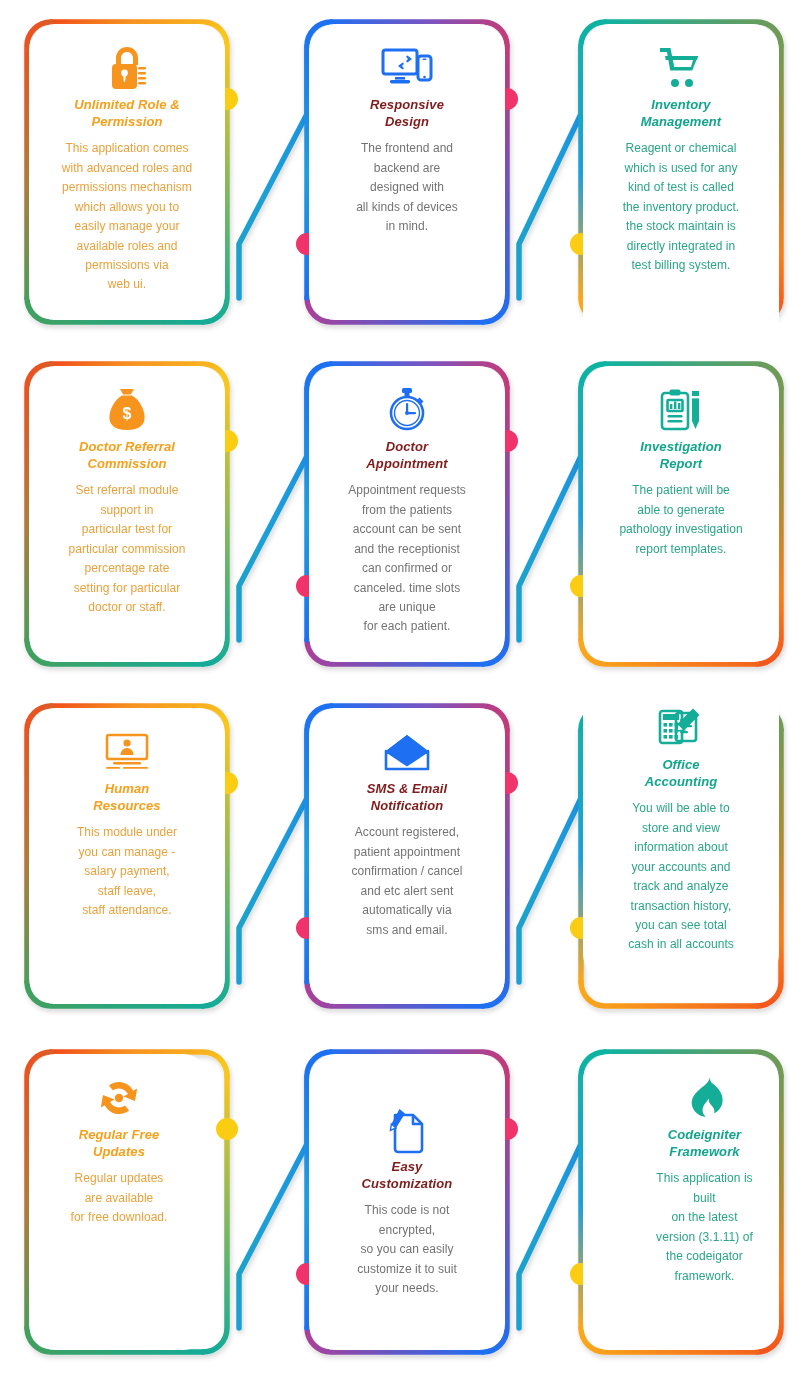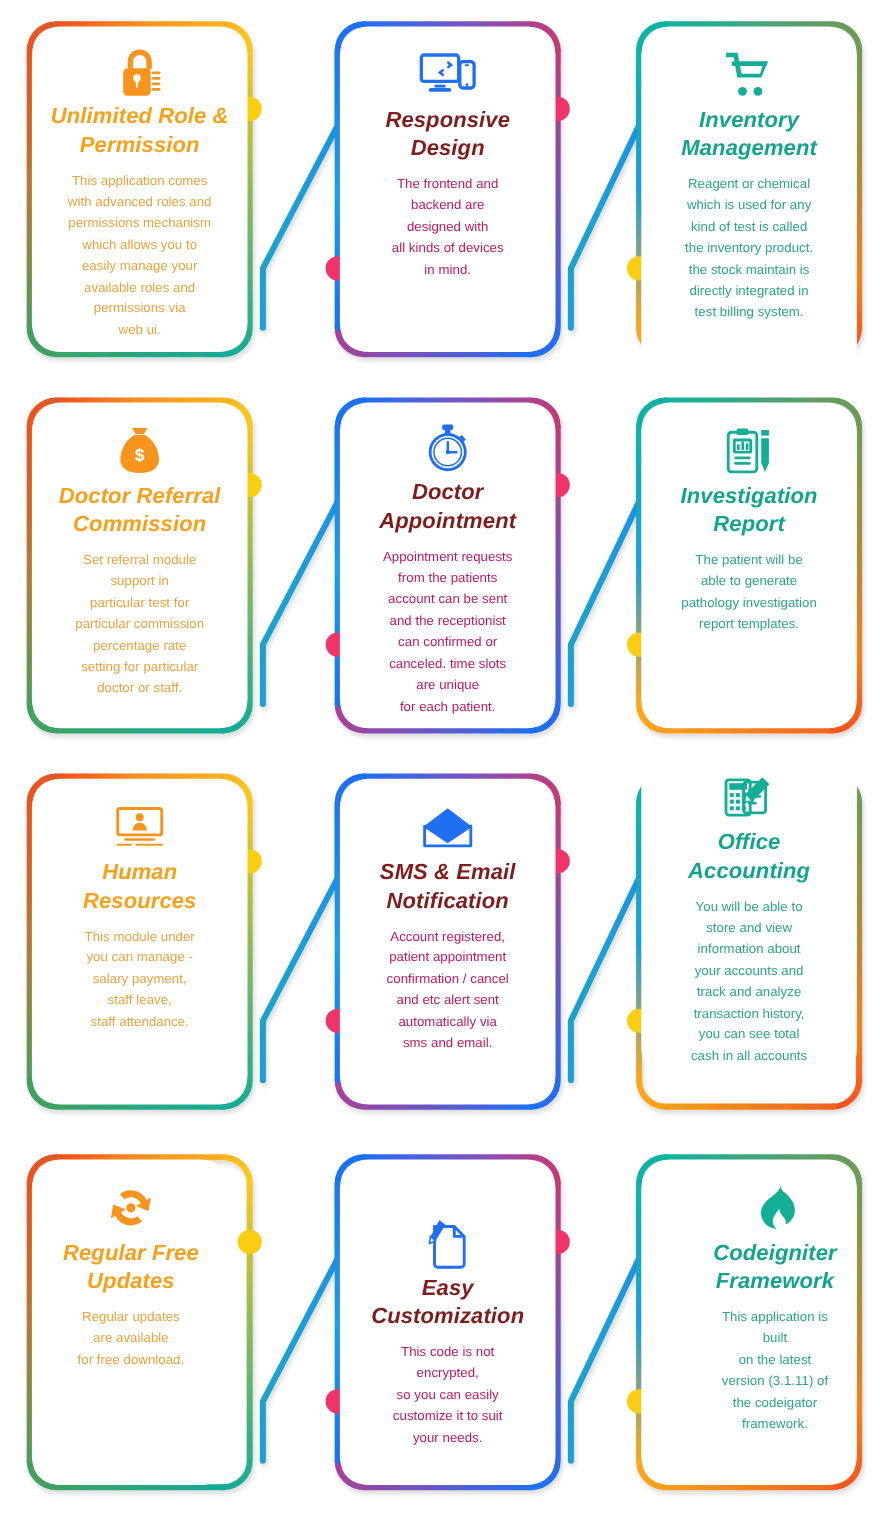--- a/index.html
+++ b/index.html
@@ -28,21 +28,21 @@
     align-items:center;
     padding:16px 14px 10px;
     box-sizing:border-box;
   }
   .icon-wrap{
     height:52px;display:flex;align-items:center;justify-content:center;
     margin-top:2px;margin-bottom:2px;
   }
   .icon-wrap svg{display:block;}
   .card-title{
-    font-size:20px;
+    font-size:13px;
     font-weight:bold;
     font-style:italic;
     line-height:1.32;
     text-align:center;
     letter-spacing:0.1px;
     margin-bottom:9px;
   }
   .card-body{
     font-size:12px;
     line-height:1.62;
@@ -51,21 +51,21 @@
   }
   
 
   
   .net{position:absolute;left:0;top:0;width:800px;height:1377px;pointer-events:none;}
 
   
   .c-orange .card-title{color:#f6a01c;}
   .c-orange .card-body{color:#e8a23c;}
   .c-blue   .card-title{color:#7f1d1d;}
-  .c-blue   .card-body{color:#be185d;text-align:center;}
+  .c-blue   .card-body{color:#737373;text-align:center;}
   .c-green  .card-title{color:#12a58c;}
   .c-green  .card-body{color:#2aa587;}
 </style>
 </head>
 <body>
 
 <div class="stage">
 
   <svg class="net" viewBox="0 0 800 1377">
     <defs>

